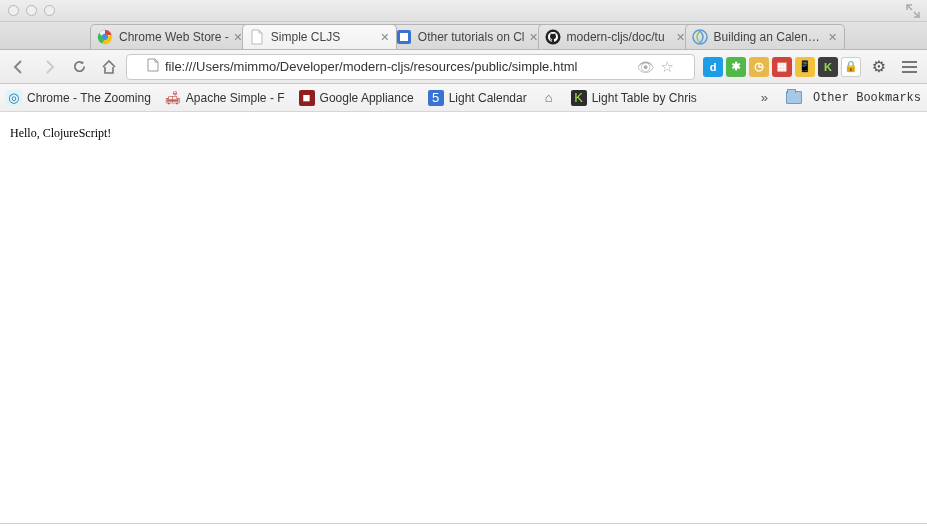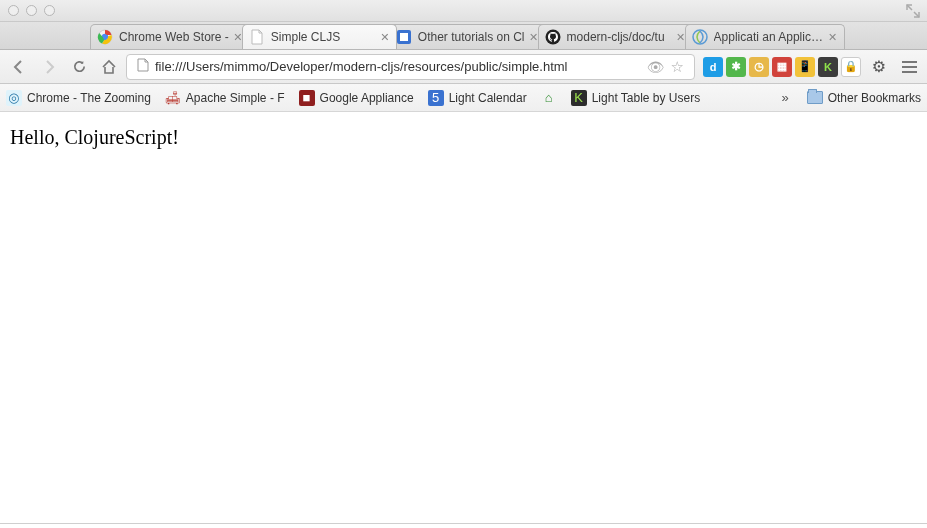--- a/index.html
+++ b/index.html
@@ -89,21 +89,21 @@
     }
     .tb-btn.disabled { color: #bbb; }
     .omnibox {
       flex: 1;
       height: 26px;
       background: #fff;
       border: 1px solid #c9c9c9;
       border-radius: 4px;
       display: flex;
       align-items: center;
-      padding: 0 10px;
+      padding: 0 20px;
       gap: 6px;
       font-size: 13px;
       color: #333;
     }
     .omnibox .doc-icon { color: #888; font-size: 13px; }
     .omnibox .url { flex: 1; white-space: nowrap; overflow: hidden; text-overflow: ellipsis; font-family: Arial, sans-serif; }
     .omnibox .eye { color: #aaa; font-size: 14px; }
     .omnibox .star { color: #aaa; font-size: 15px; }
     .ext-icons { display: flex; align-items: center; gap: 3px; margin-left: 4px; }
     .ext {
@@ -132,33 +132,33 @@
       font-size: 12px;
       color: #333;
     }
     .bm { display: inline-flex; align-items: center; gap: 5px; white-space: nowrap;}
     .bm .bmi {
       width: 16px; height: 16px; display:inline-flex; align-items:center; justify-content:center;
       font-size: 13px; border-radius:2px;
     }
     .bookbar .spacer { flex: 1; }
     .chevrons { color:#555; font-size:13px; margin-right:4px;}
-    .other-folder { display:inline-flex; align-items:center; gap:5px;}
+    .other-folder { display:inline-flex; align-items:center; gap:11px;font-family:Liberation Mono, monospace;}
     .folder-icon {
       width:16px; height:13px; background:#a9c8e8; border:1px solid #6f9cc7; border-radius:1px; position:relative;
     }
     .folder-icon:before {
       content:""; position:absolute; top:-3px; left:0; width:7px; height:3px;
       background:#a9c8e8; border:1px solid #6f9cc7; border-bottom:none; border-radius:1px 1px 0 0;
     }
     
     .content {
       padding: 14px 10px;
       font-family: "Times New Roman", Times, serif;
-      font-size: 20px;
+      font-size: 12px;
       color: #000;
     }
     .divider-bottom {
       position:absolute; bottom:4px; left:0; right:0; height:1px; background:#cfcfcf;
     }
   </style>
 </head>
 <body>
 
 <div class="titlebar">
@@ -220,21 +220,21 @@
       <span class="close">✕</span>
     </div>
     <div class="tab">
       <span class="favicon">
         <svg width="16" height="16" viewBox="0 0 16 16">
           <circle cx="8" cy="8" r="7" fill="none" stroke="#5b9bd5" stroke-width="1.5"></circle>
           <path d="M8 2 C4 6 4 10 8 14" fill="none" stroke="#91c84f" stroke-width="1.5"></path>
           <path d="M8 2 C12 6 12 10 8 14" fill="none" stroke="#5b9bd5" stroke-width="1.5"></path>
         </svg>
       </span>
-      <span class="label">Applicati an Applicati</span>
+      <span class="label">Building an Calendar</span>
       <span class="close">✕</span>
     </div>
   </div>
 
 <div class="toolbar">
   <div class="tb-btn disabled">
     <svg width="16" height="16" viewBox="0 0 16 16">
         <path d="M10 2 L4 8 L10 14" stroke="#888" stroke-width="2" fill="none"></path>
       </svg>
   </div>
@@ -298,21 +298,21 @@
     </span>
     <span class="bm">
       <span class="bmi" style="background:#3a72d0;color:#fff;">5</span>
       <span>Light Calendar</span>
     </span>
     <span class="bm">
       <span class="bmi" style="background:transparent;color:#2e8b2e;">⌂</span>
     </span>
     <span class="bm">
       <span class="bmi" style="background:#2c2c2c;color:#9be24c;">K</span>
-      <span>Light Table by Users</span>
+      <span>Light Table by Chris</span>
     </span>
     <span class="spacer"></span>
     <span class="chevrons">»</span>
     <span class="other-folder">
       <span class="folder-icon"></span>
       <span>Other Bookmarks</span>
     </span>
   </div>
 
 <div class="content">

